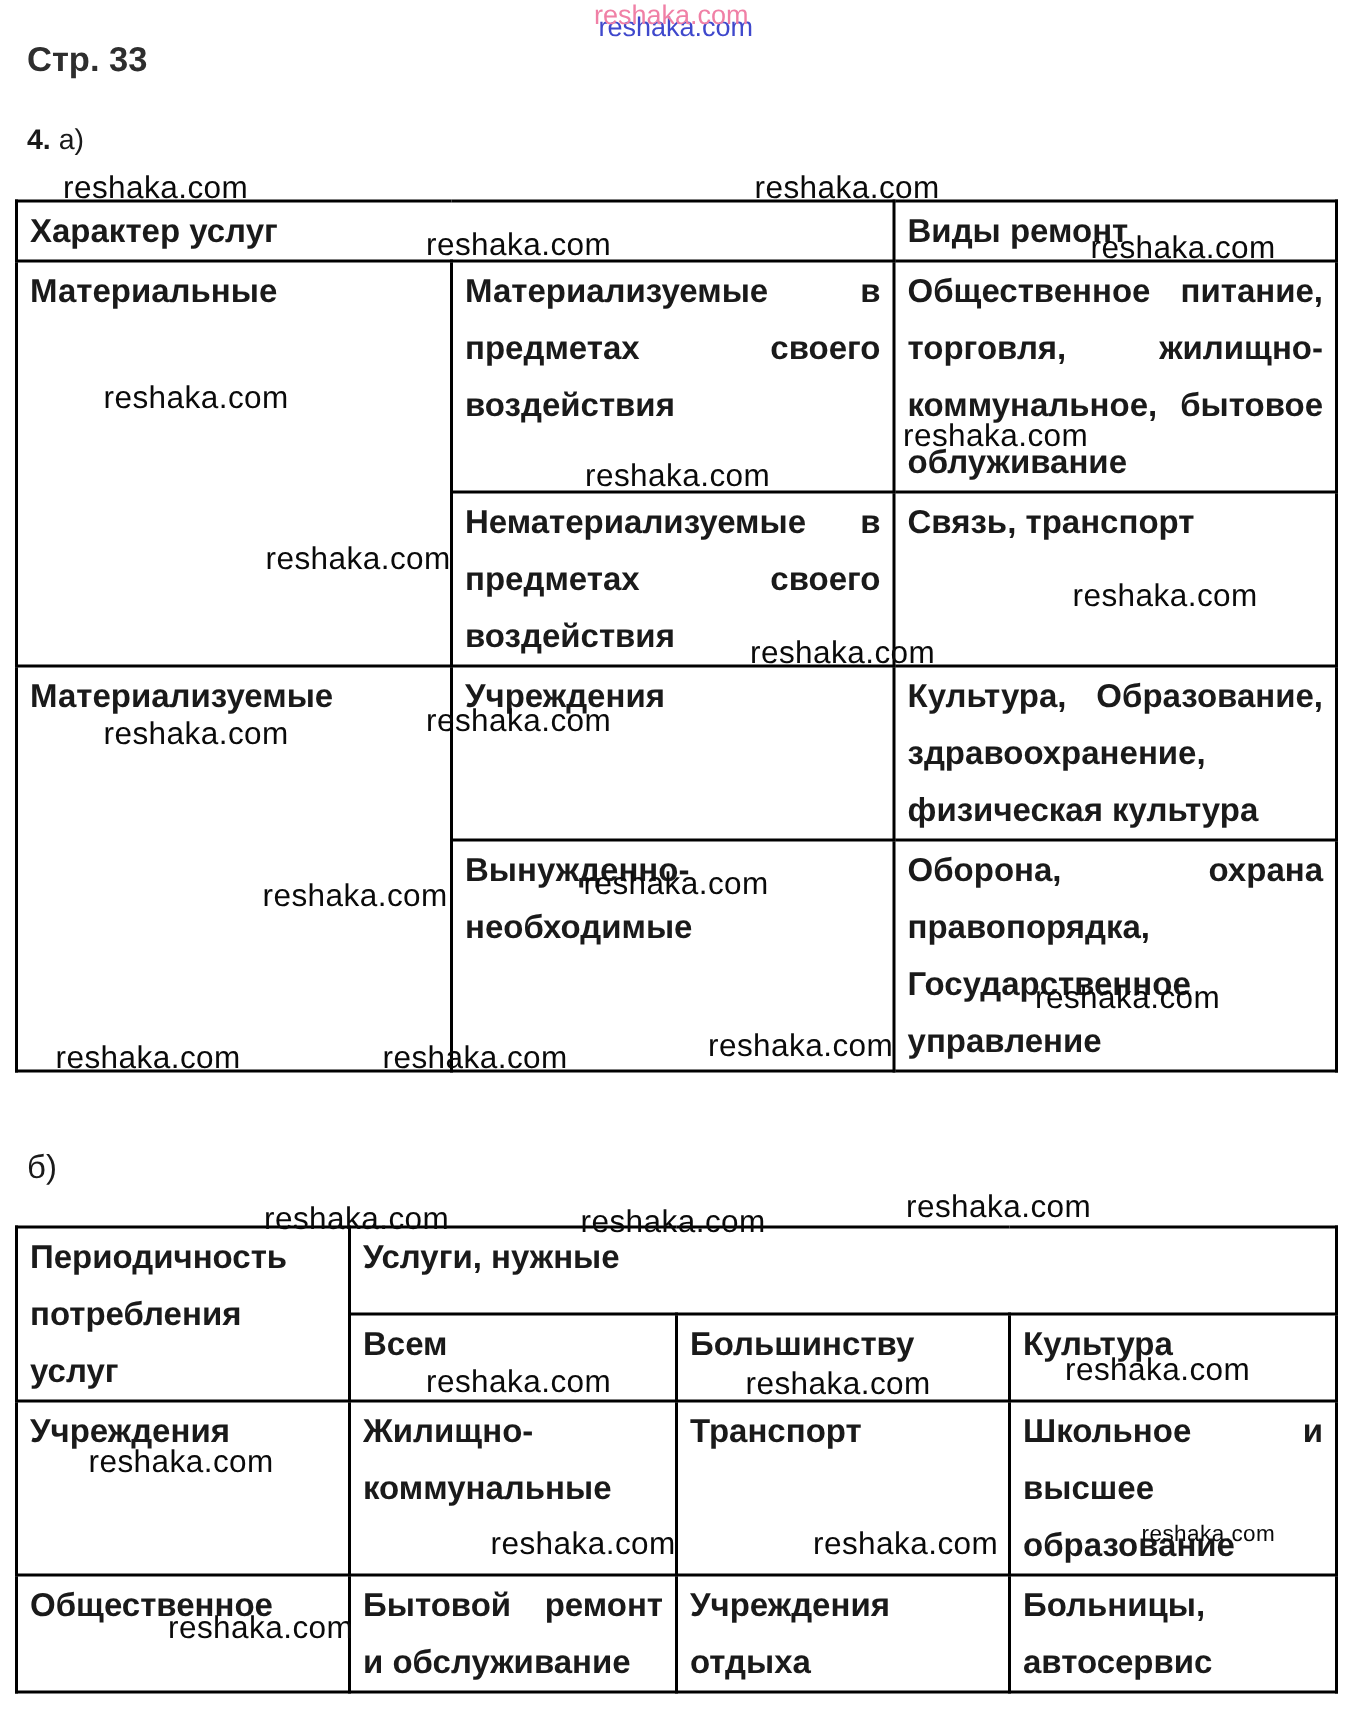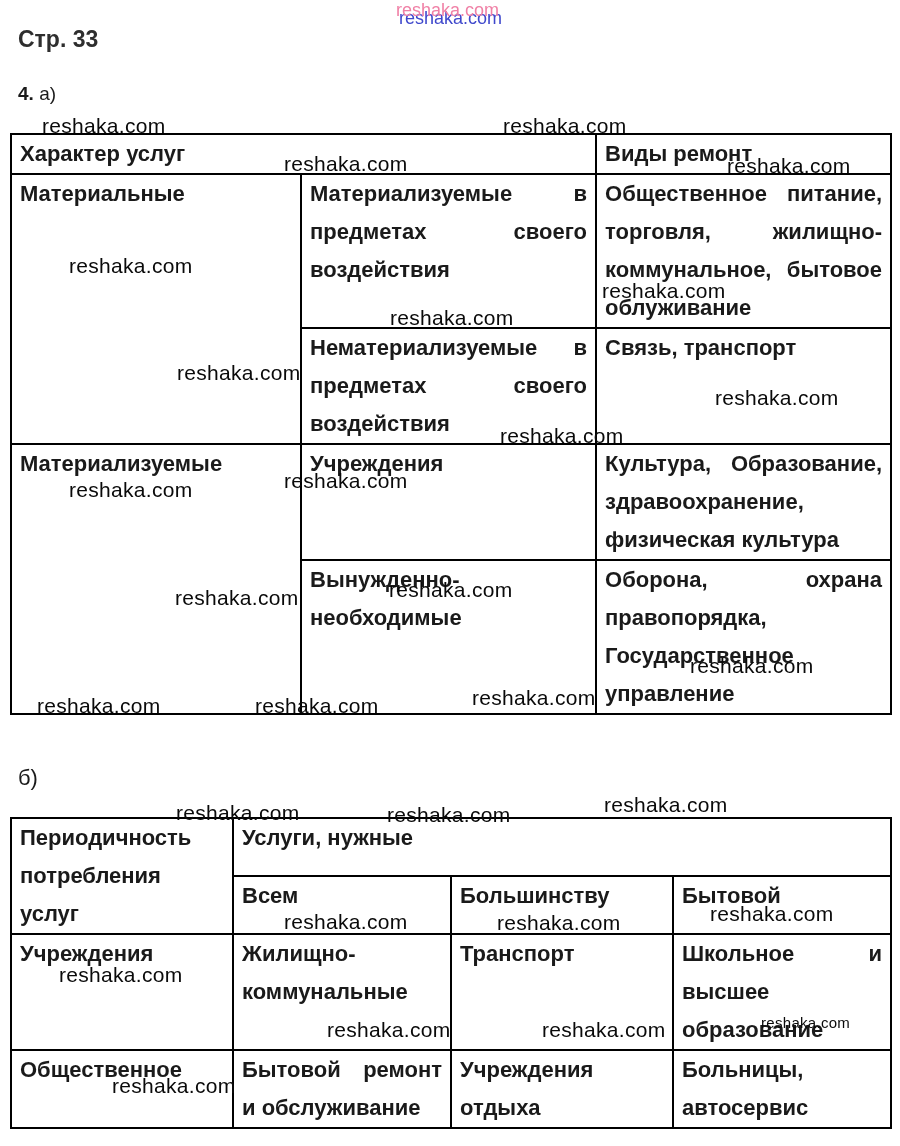--- a/index.html
+++ b/index.html
@@ -130,21 +130,21 @@
         <col style="width:218px">
     </colgroup>
     <tbody>
         <tr>
       <th rowspan="2">Периодичность потребления услуг</th>
       <th colspan="3">Услуги, нужные</th>
     </tr>
     <tr>
       <th>Всем</th>
       <th>Большинству</th>
-      <th>Бытовой</th>
+      <th>Культура</th>
     </tr>
     <tr>
       <td>Учреждения</td>
       <td>Жилищно-коммунальные</td>
       <td>Транспорт</td>
       <td>Школьное и высшее образование</td>
     </tr>
     <tr>
       <td>Общественное</td>
       <td>Бытовой ремонт и обслуживание</td>

